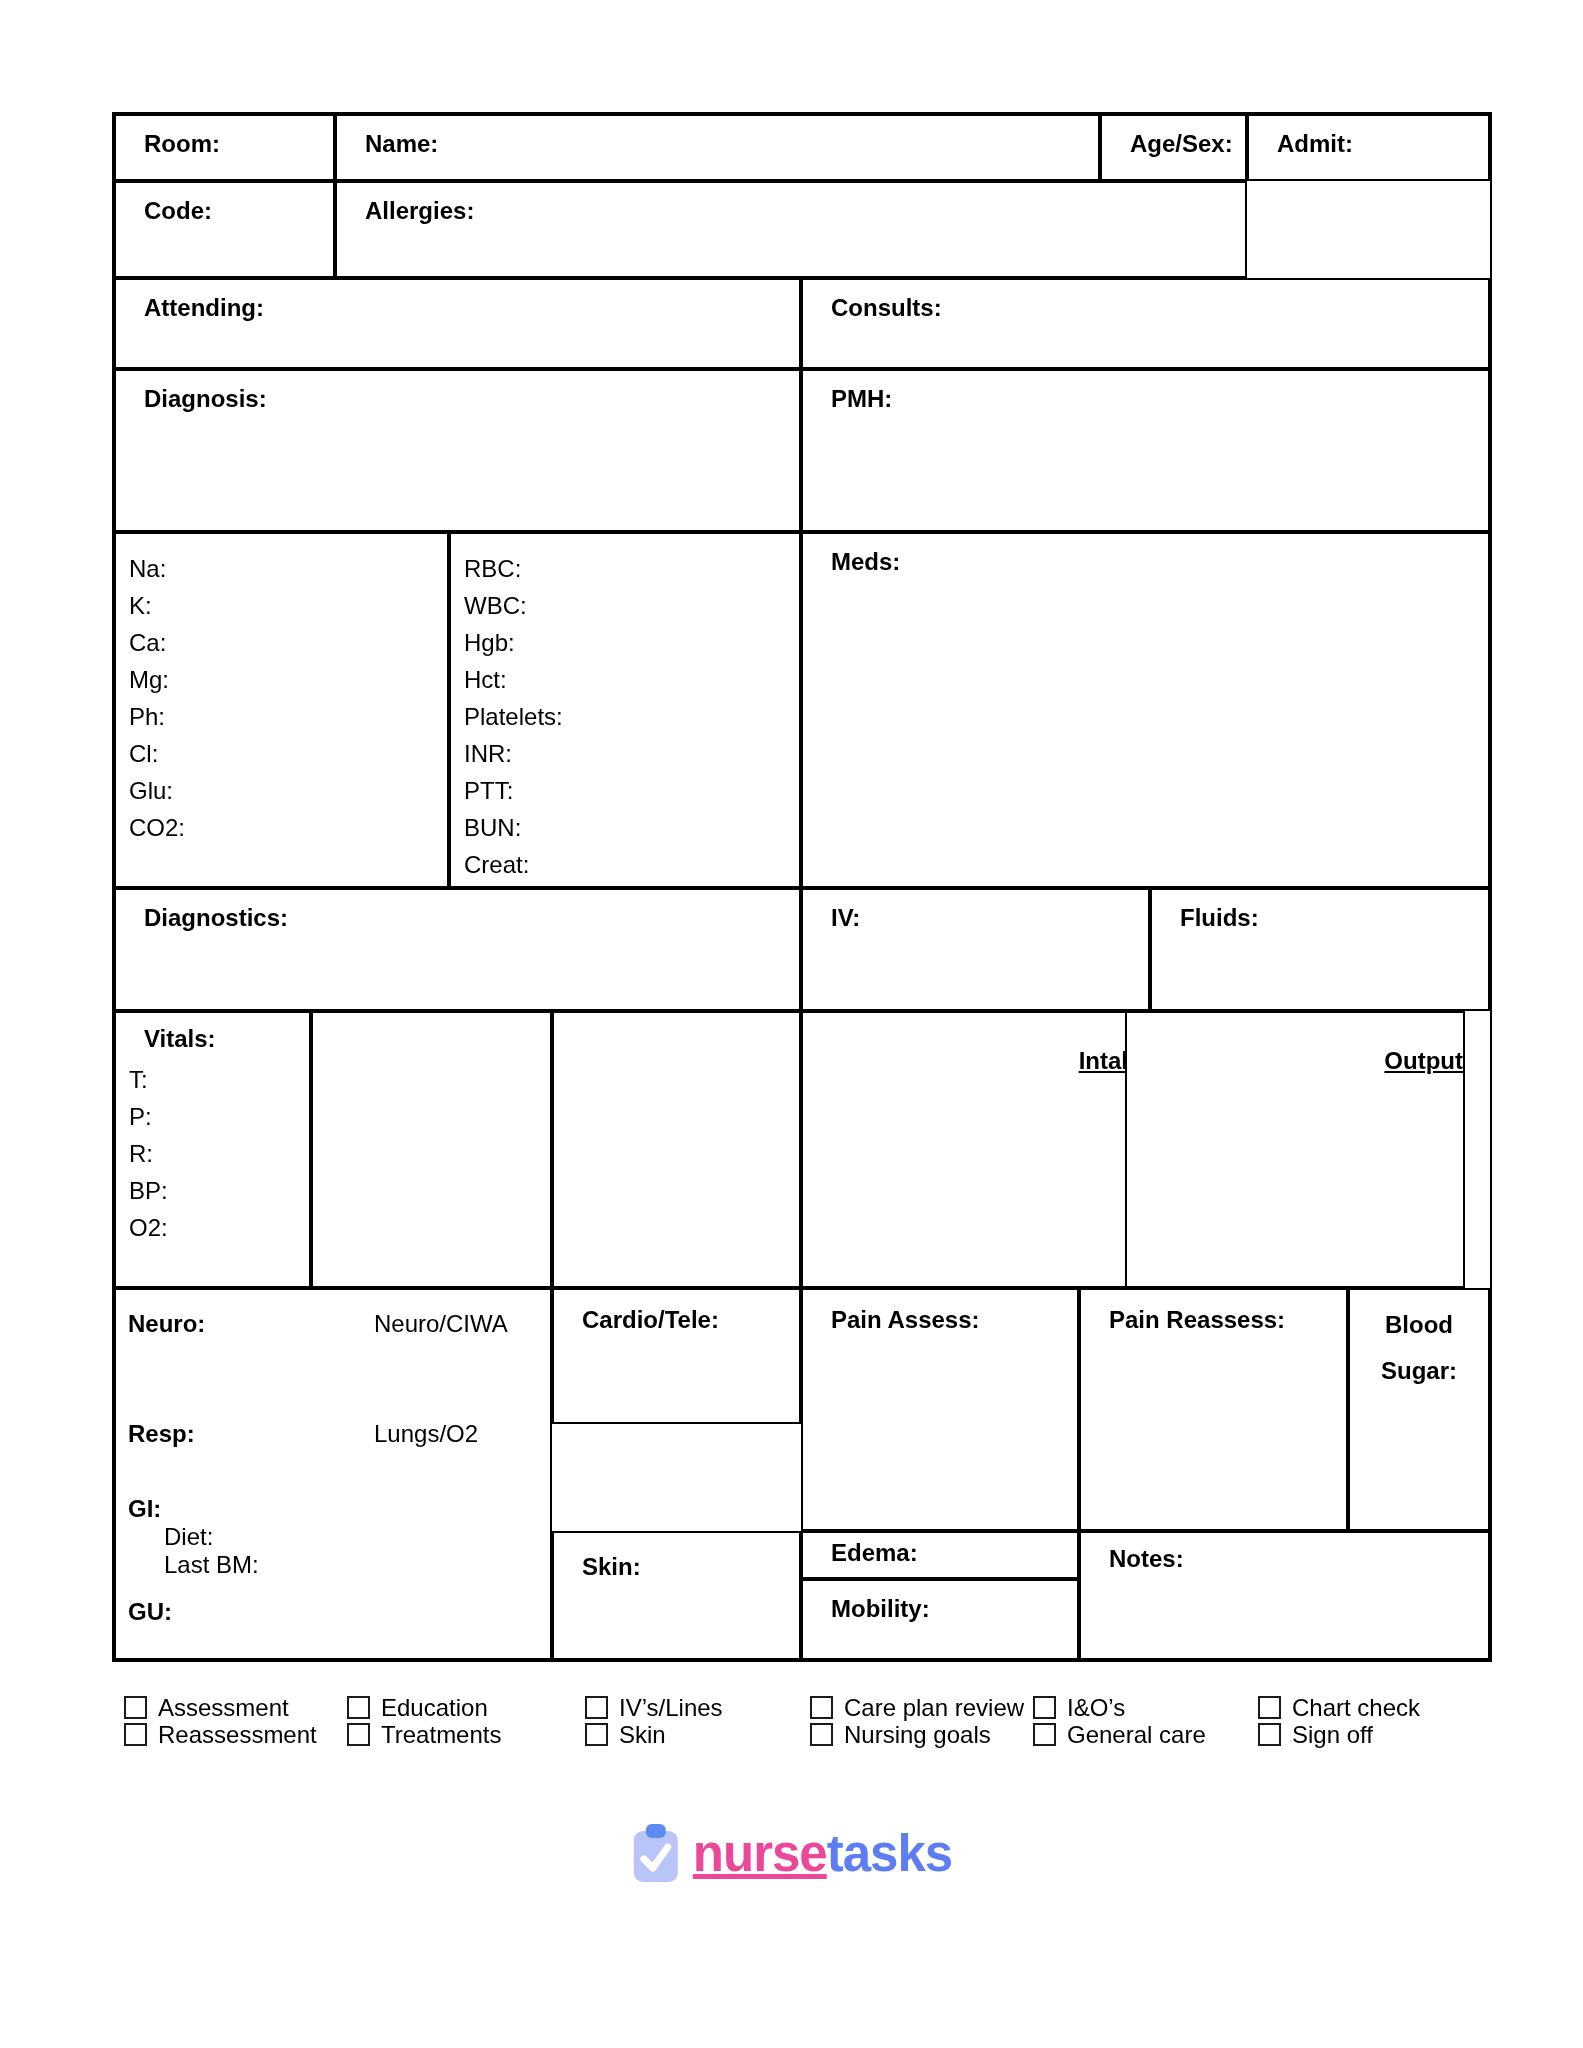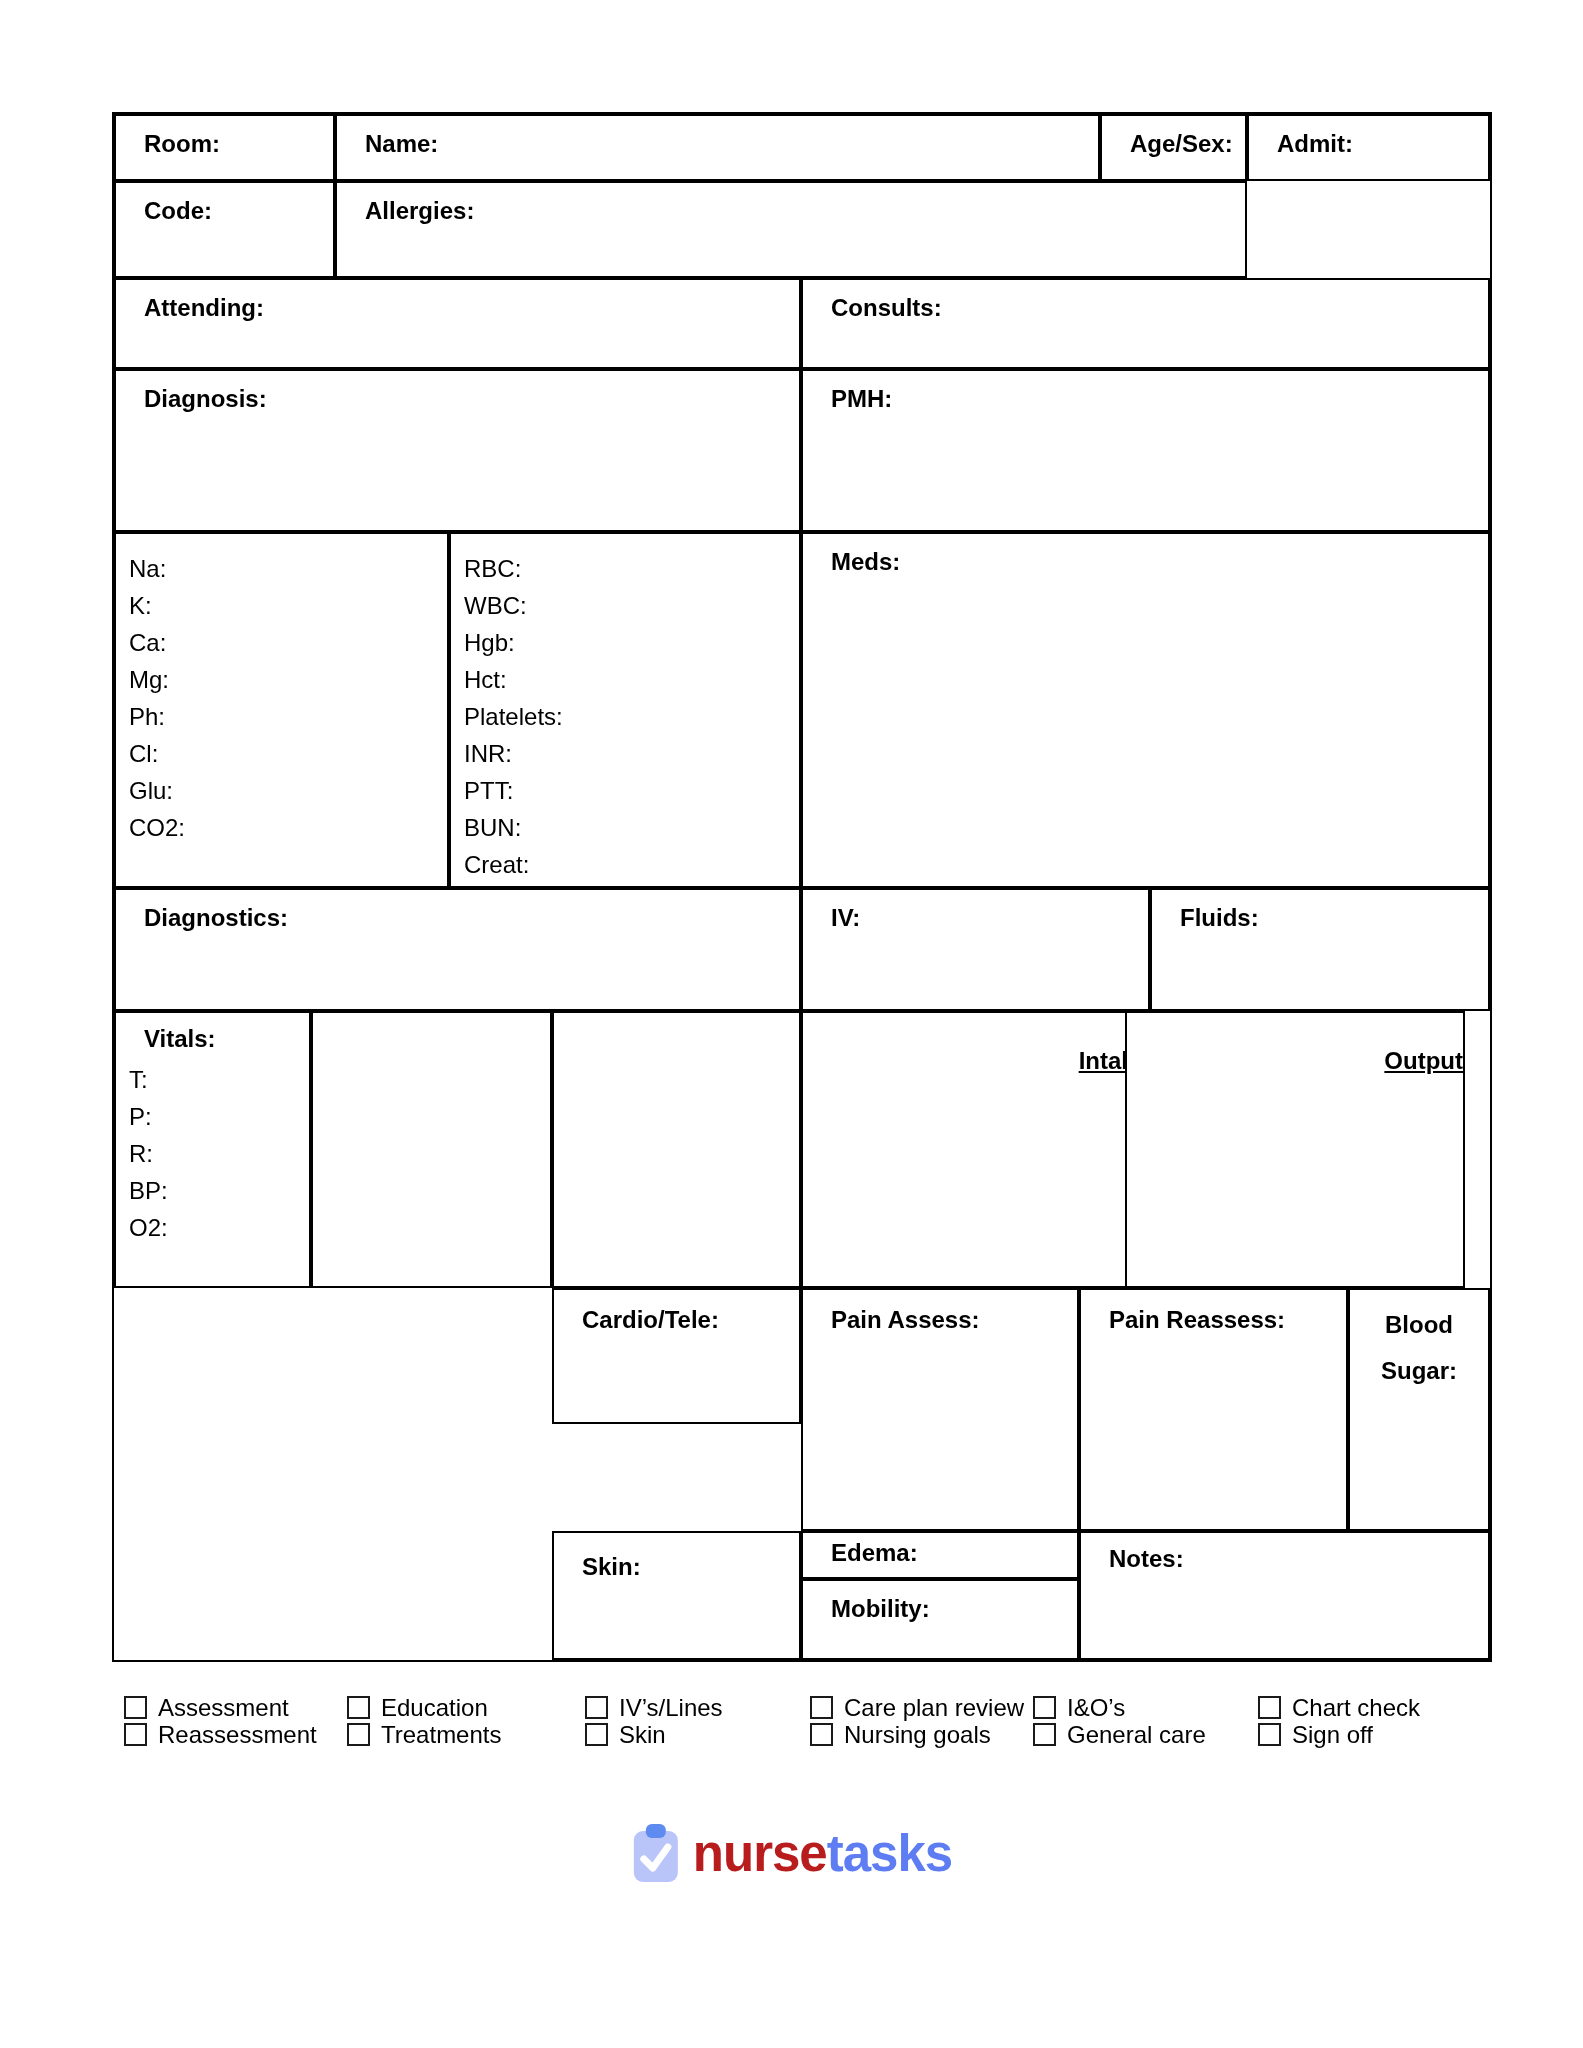--- a/index.html
+++ b/index.html
@@ -23,21 +23,21 @@
   
   .ckcol{position:absolute;top:1694px;}
   .ckrow{display:flex;align-items:center;height:27px;}
   .ckbox{width:19px;height:19px;border:2px solid #1a1a1a;background:#fff;
          margin-right:11px;flex:0 0 auto;}
   .cklabel{font-size:24px;white-space:nowrap;}
   
   .logo{position:absolute;top:1824px;left:792px;transform:translateX(-50%);
         display:flex;align-items:center;gap:13px;}
   .logo-text{font-size:51px;font-weight:bold;letter-spacing:-1px;line-height:60px;white-space:nowrap;}
-  .brand-dark{color:#b91c1c;}
+  .brand-dark{color:#ec4899;text-decoration:underline;}
   .brand-blue{color:#5f7df2;}
 </style>
 </head>
 <body>
 
 <div class="page">
 
   <div class="sheet">
 
     <div class="c" style="left:0;top:0;width:221px;height:67px">
@@ -121,20 +121,30 @@
     </div>
     <div class="c" style="left:197px;top:897px;width:241px;height:277px"></div>
     <div class="c" style="left:438px;top:897px;width:249px;height:277px"></div>
     <div class="c" style="left:687px;top:897px;width:349px;height:277px">
       <span class="io">Intake</span>
     </div>
     <div class="c" style="left:1011px;top:897px;width:340px;height:277px">
       <span class="io">Output</span>
     </div>
 
+    <div class="c" style="left:0;top:1174px;width:438px;height:372px">
+      <span class="abs bold" style="left:12px;top:20px">Neuro:</span>
+      <span class="abs r" style="left:258px;top:20px">Neuro/CIWA</span>
+      <span class="abs bold" style="left:12px;top:130px">Resp:</span>
+      <span class="abs r" style="left:258px;top:130px">Lungs/O2</span>
+      <span class="abs bold" style="left:12px;top:205px">GI:</span>
+      <span class="abs r" style="left:48px;top:233px">Diet:</span>
+      <span class="abs r" style="left:48px;top:261px">Last BM:</span>
+      <span class="abs bold" style="left:12px;top:308px">GU:</span>
+    </div>
 
     <div class="c" style="left:438px;top:1174px;width:249px;height:136px">
       <span class="b" style="padding-top:16px">Cardio/Tele:</span>
     </div>
     <div class="c" style="left:438px;top:1417px;width:249px;height:129px">
       <span class="b" style="padding-top:20px">Skin:</span>
     </div>
 
     <div class="c" style="left:687px;top:1174px;width:278px;height:243px">
       <span class="b" style="padding-top:16px">Pain Assess:</span>

